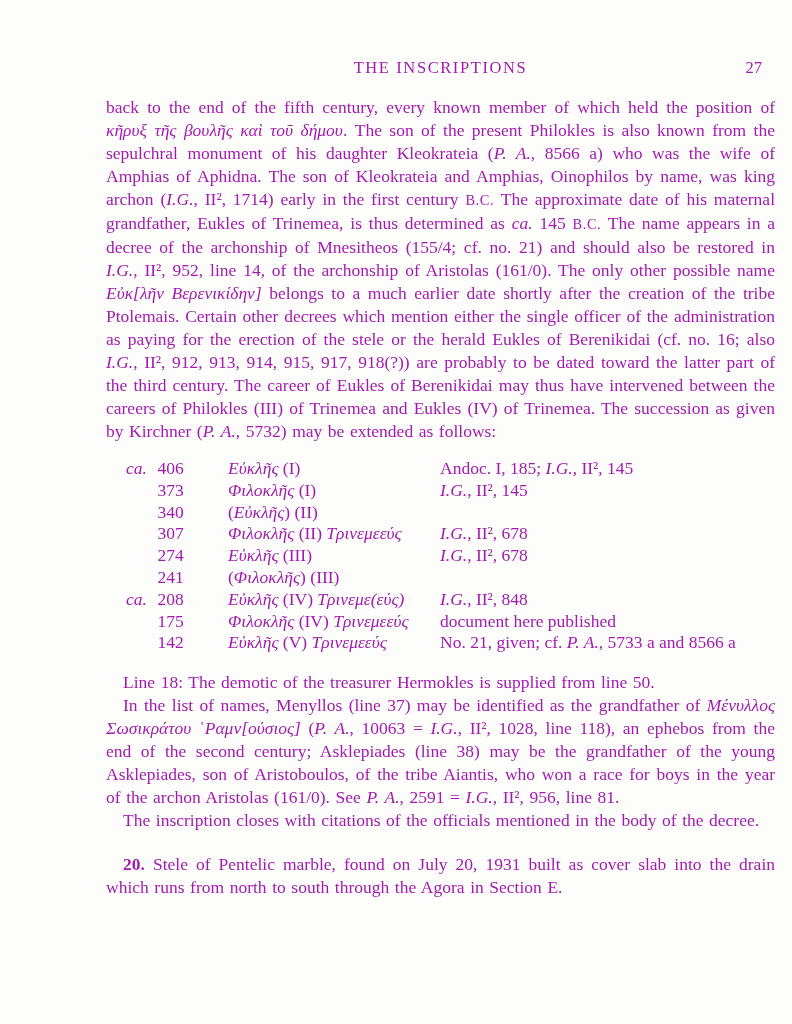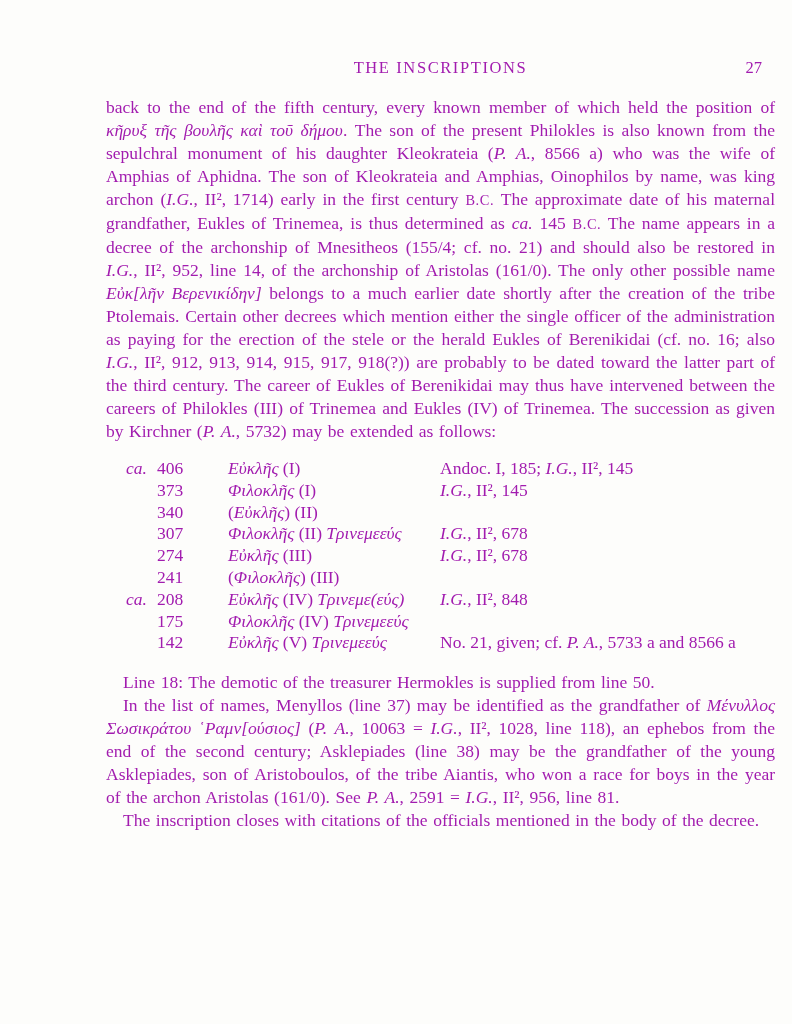--- a/index.html
+++ b/index.html
@@ -31,21 +31,21 @@
     line-height:23px;
     text-align:justify;
     word-spacing:1.2px;
   }
   .gen-table {
     margin:15px 0 17px 20px;
     font-size:17.5px;
   }
   .trow { display:flex; line-height:21.8px; }
   .t-ca   { width:31px; font-style:italic; flex:none; }
-  .t-date { width:27px; text-align:left; flex:none; }
+  .t-date { width:27px; text-align:center; flex:none; }
   .t-name { margin-left:44px; width:212px; flex:none; }
   .t-ref  { flex:1; }
   .notes p {
     margin:0;
     font-size:17.5px;
     line-height:23px;
     text-align:justify;
     text-indent:17px;
     word-spacing:1.2px;
   }
@@ -113,29 +113,31 @@
       <div class="trow">
         <span class="t-ca">ca.</span>
         <span class="t-date">208</span>
         <span class="t-name"><span class="seg-i">Εὐκλῆς</span><span class="seg"> (IV) </span><span class="seg-i">Τρινεμε(εύς)</span></span>
         <span class="t-ref"><span class="seg-i">I.G.</span><span class="seg">, II², 848</span></span>
       </div>
       <div class="trow">
         <span class="t-ca"></span>
         <span class="t-date">175</span>
         <span class="t-name"><span class="seg-i">Φιλοκλῆς</span><span class="seg"> (IV) </span><span class="seg-i">Τρινεμεεύς</span></span>
+        <span class="t-ref"><span class="seg">document here published</span></span>
       </div>
       <div class="trow">
         <span class="t-ca"></span>
         <span class="t-date">142</span>
         <span class="t-name"><span class="seg-i">Εὐκλῆς</span><span class="seg"> (V) </span><span class="seg-i">Τρινεμεεύς</span></span>
         <span class="t-ref"><span class="seg">No. 21, given; cf. </span><span class="seg-i">P. A.</span><span class="seg">, 5733 a and 8566 a</span></span>
       </div>
     </div>
 
   <div class="notes">
     <p><span class="seg">Line 18: The demotic of the treasurer Hermokles is supplied from line 50.</span></p>
     <p><span class="seg">In the list of names, Menyllos (line 37) may be identified as the grandfather of </span><span class="seg-i">Μένυλλος Σωσικράτου ῾Ραμν[ούσιος]</span><span class="seg"> (</span><span class="seg-i">P. A.</span><span class="seg">, 10063 = </span><span class="seg-i">I.G.</span><span class="seg">, II², 1028, line 118), an ephebos from the end of the second century; Asklepiades (line 38) may be the grandfather of the young Asklepiades, son of Aristoboulos, of the tribe Aiantis, who won a race for boys in the year of the archon Aristolas (161/0). See </span><span class="seg-i">P. A.</span><span class="seg">, 2591 = </span><span class="seg-i">I.G.</span><span class="seg">, II², 956, line 81.</span></p>
     <p><span class="seg">The inscription closes with citations of the officials mentioned in the body of the decree.</span></p>
   </div>
 
+  <p class="section-para"><span class="seg-b">20.</span><span class="seg"> Stele of Pentelic marble, found on July 20, 1931 built as cover slab into the drain which runs from north to south through the Agora in Section E.</span></p>
 
 </div>
 
 </body></html>

